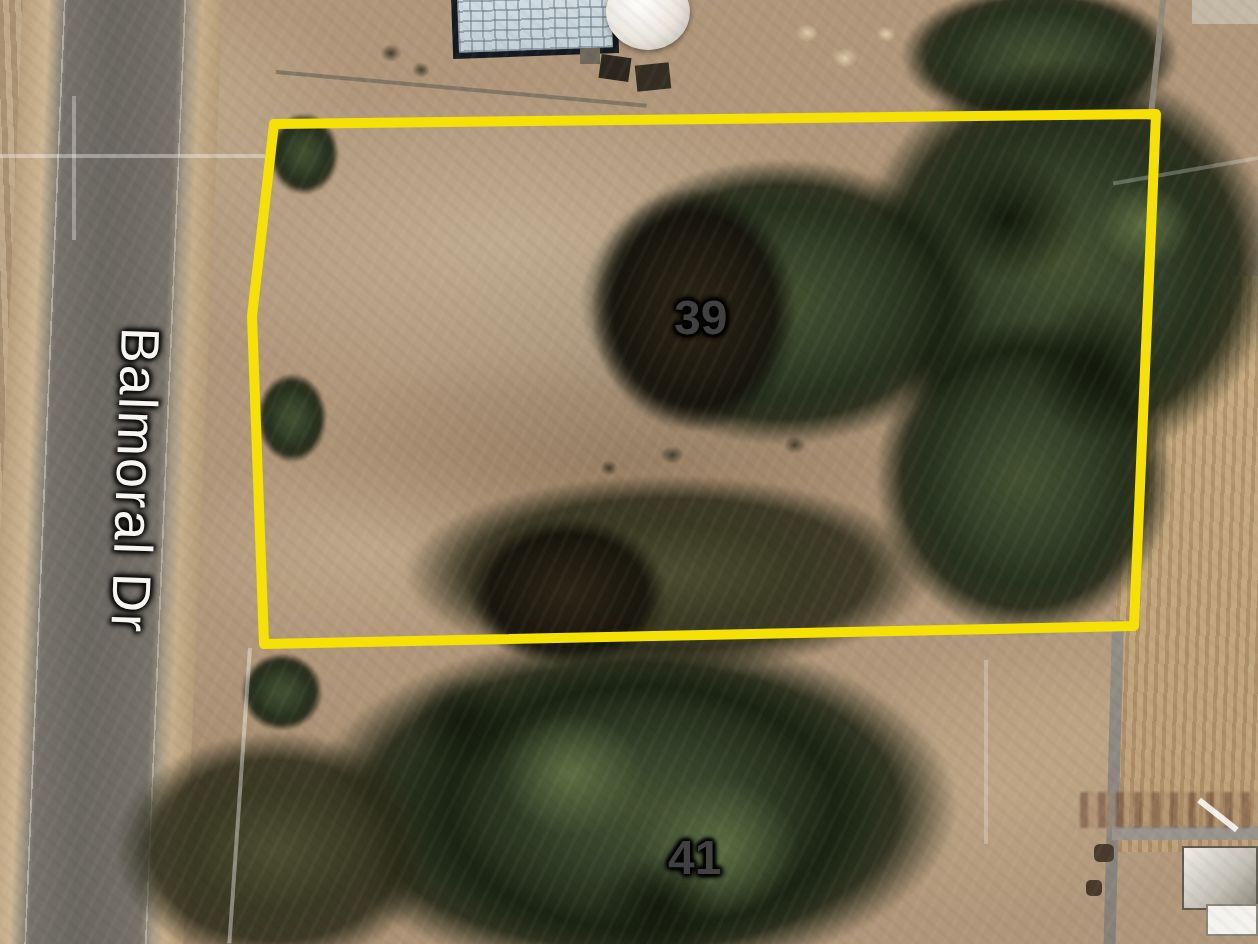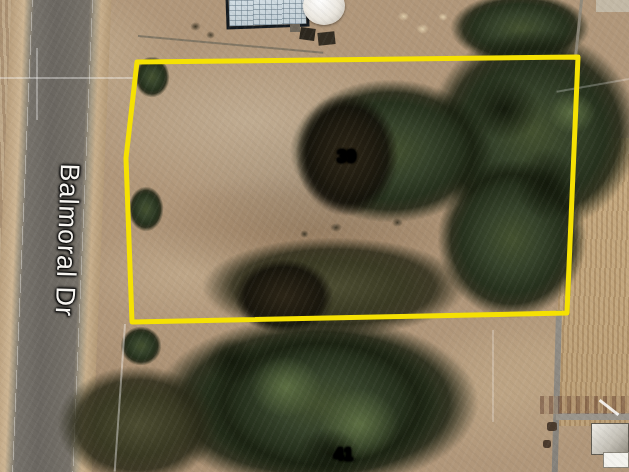--- a/index.html
+++ b/index.html
@@ -79,21 +79,21 @@
   .br-roof{left:591px;top:423px;width:38px;height:32px;border:1px solid #5f5a50;
     background:linear-gradient(135deg,#efede7,#c2beb4 60%,#8e897d);}
   .br-white{left:603px;top:452px;width:26px;height:16px;background:#f4f3ee;border:1px solid #8a857a;}
   .br-streak{left:597px;top:406px;width:24px;height:3px;background:rgba(255,255,255,.85);transform:rotate(38deg);}
   .br-spot{background:#4a3a2c;border-radius:30%;}
   
   svg.boundary{left:0;top:0;width:629px;height:472px;z-index:10;pointer-events:none;}
   svg.boundary polygon{pointer-events:visibleStroke;}
   
   .plabel{
-    z-index:12;color:#000000;font-weight:700;font-size:17px;line-height:1;
+    z-index:12;color:#404040;font-weight:700;font-size:24px;line-height:1;
     text-shadow:0 0 3px #000,0 0 3px #000,1px 1px 2px #000,-1px -1px 2px #000,1px -1px 2px #000,-1px 1px 2px #000;
   }
   .rlabel{
     z-index:12;color:#f7f5f1;font-size:27px;font-weight:400;letter-spacing:1px;white-space:nowrap;
     left:83px;top:164px;transform:rotate(92deg);transform-origin:0 0;line-height:1;
     text-shadow:0 0 3px #000,0 0 4px #000,1px 1px 2px rgba(0,0,0,.9),-1px -1px 2px rgba(0,0,0,.9);
   }
   .grain{inset:0;z-index:9;pointer-events:none;
     background:
       repeating-linear-gradient(41deg, rgba(0,0,0,.028) 0 2px, rgba(0,0,0,0) 2px 6px),
@@ -164,16 +164,16 @@
   <div class="br-spot" style="left:547px;top:422px;width:10px;height:9px;"></div>
   <div class="br-spot" style="left:543px;top:440px;width:8px;height:8px;"></div>
 
   <div class="grain"></div>
 
   <svg class="boundary" viewBox="0 0 629 472">
     <polygon points="137,62 578,57 567,313 132,322 126,158" fill="none" stroke-width="5" stroke-linejoin="round" stroke="#f5e103"></polygon>
   </svg>
 
   <div class="plabel" style="left:337px;top:148px;">39</div>
-  <div class="plabel" style="left:334px;top:418px;margin-top:28px;">41</div>
+  <div class="plabel" style="left:334px;top:418px;">41</div>
   <div class="rlabel">Balmoral Dr</div>
 
 </div>
 
 </body></html>

